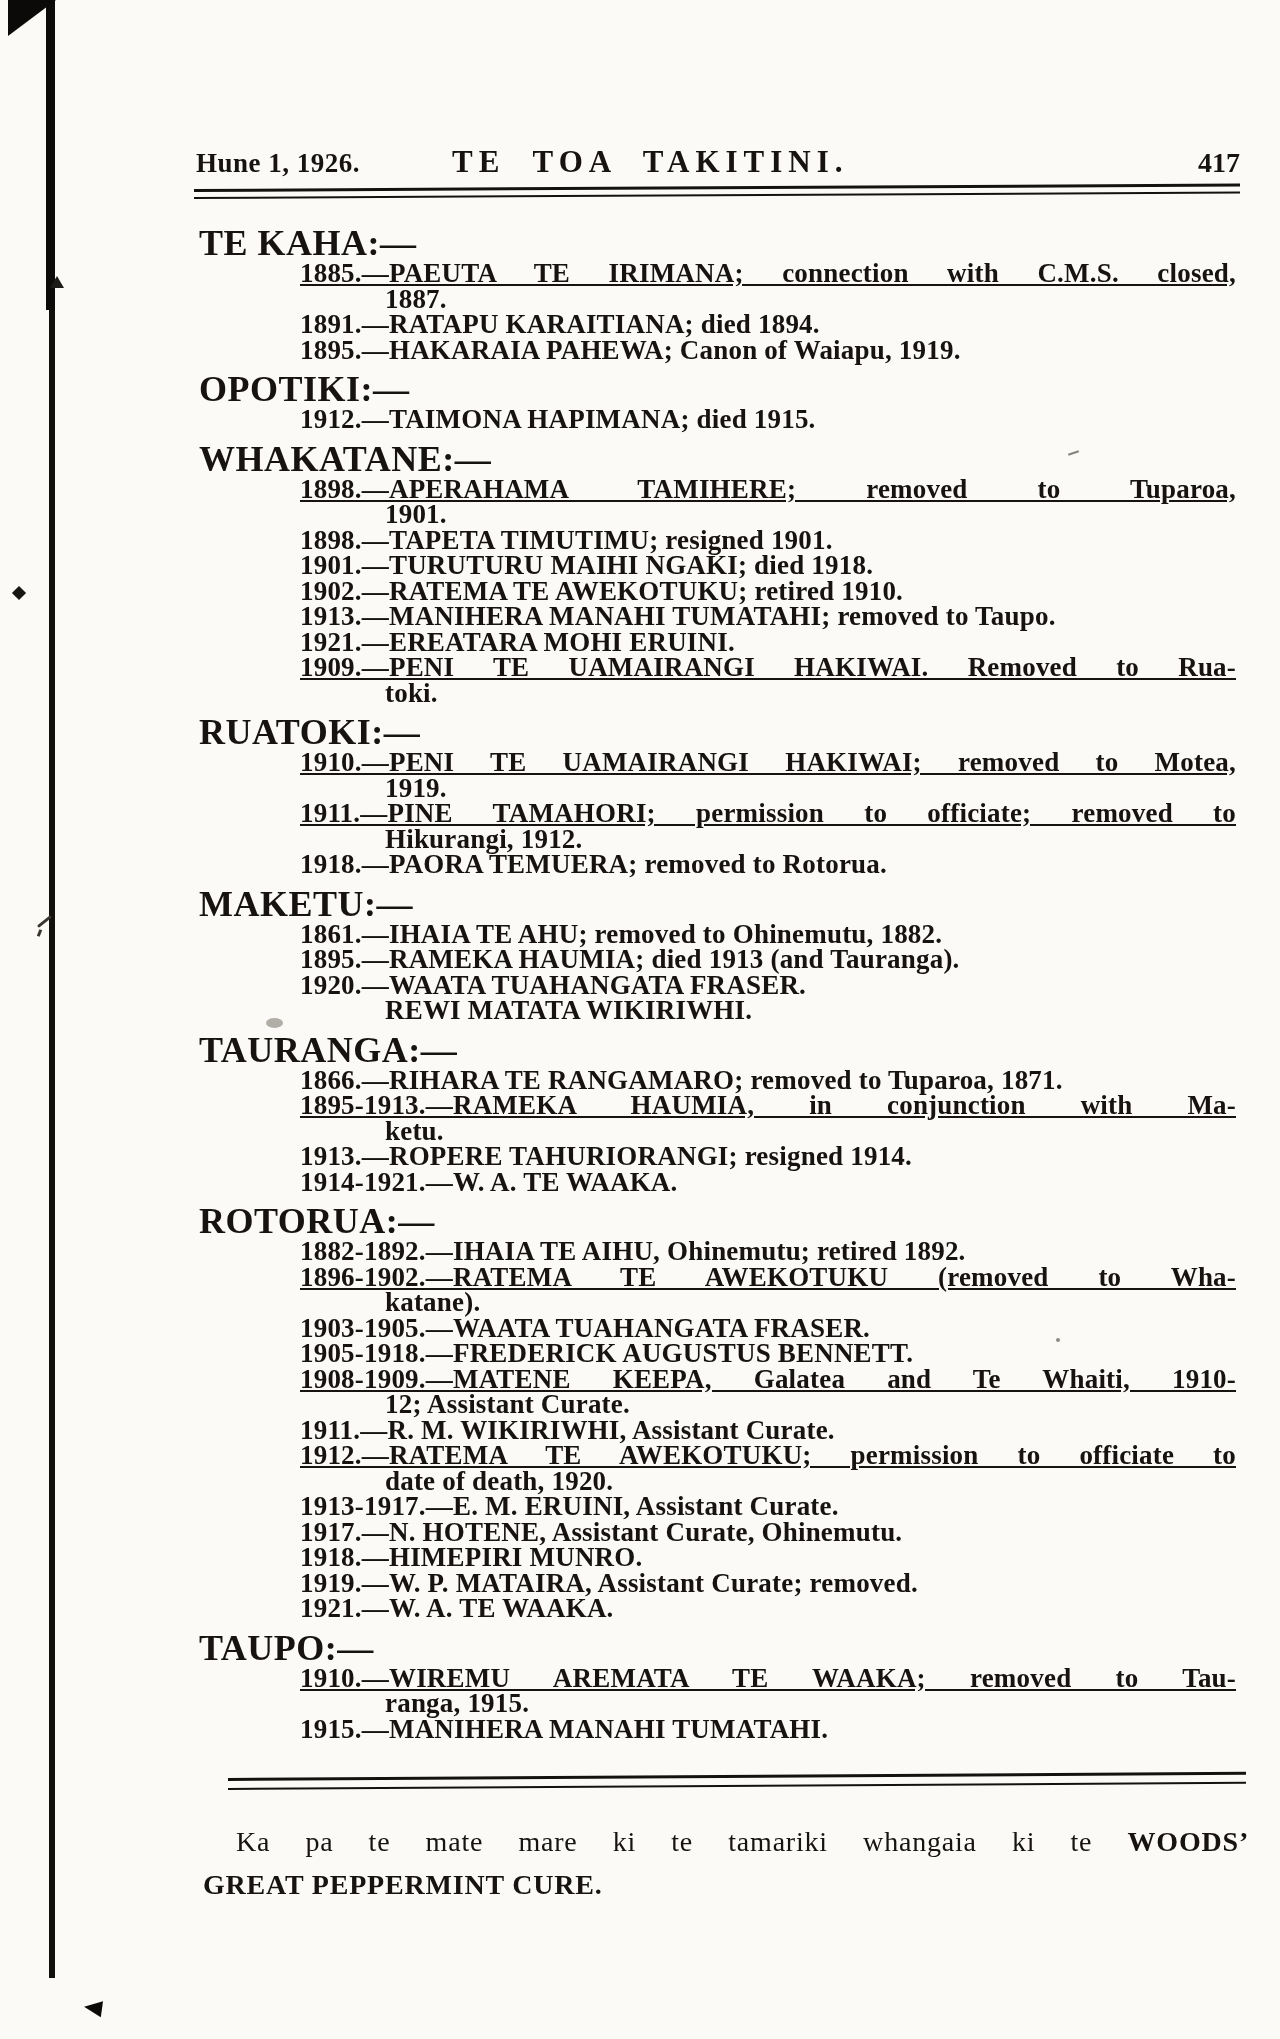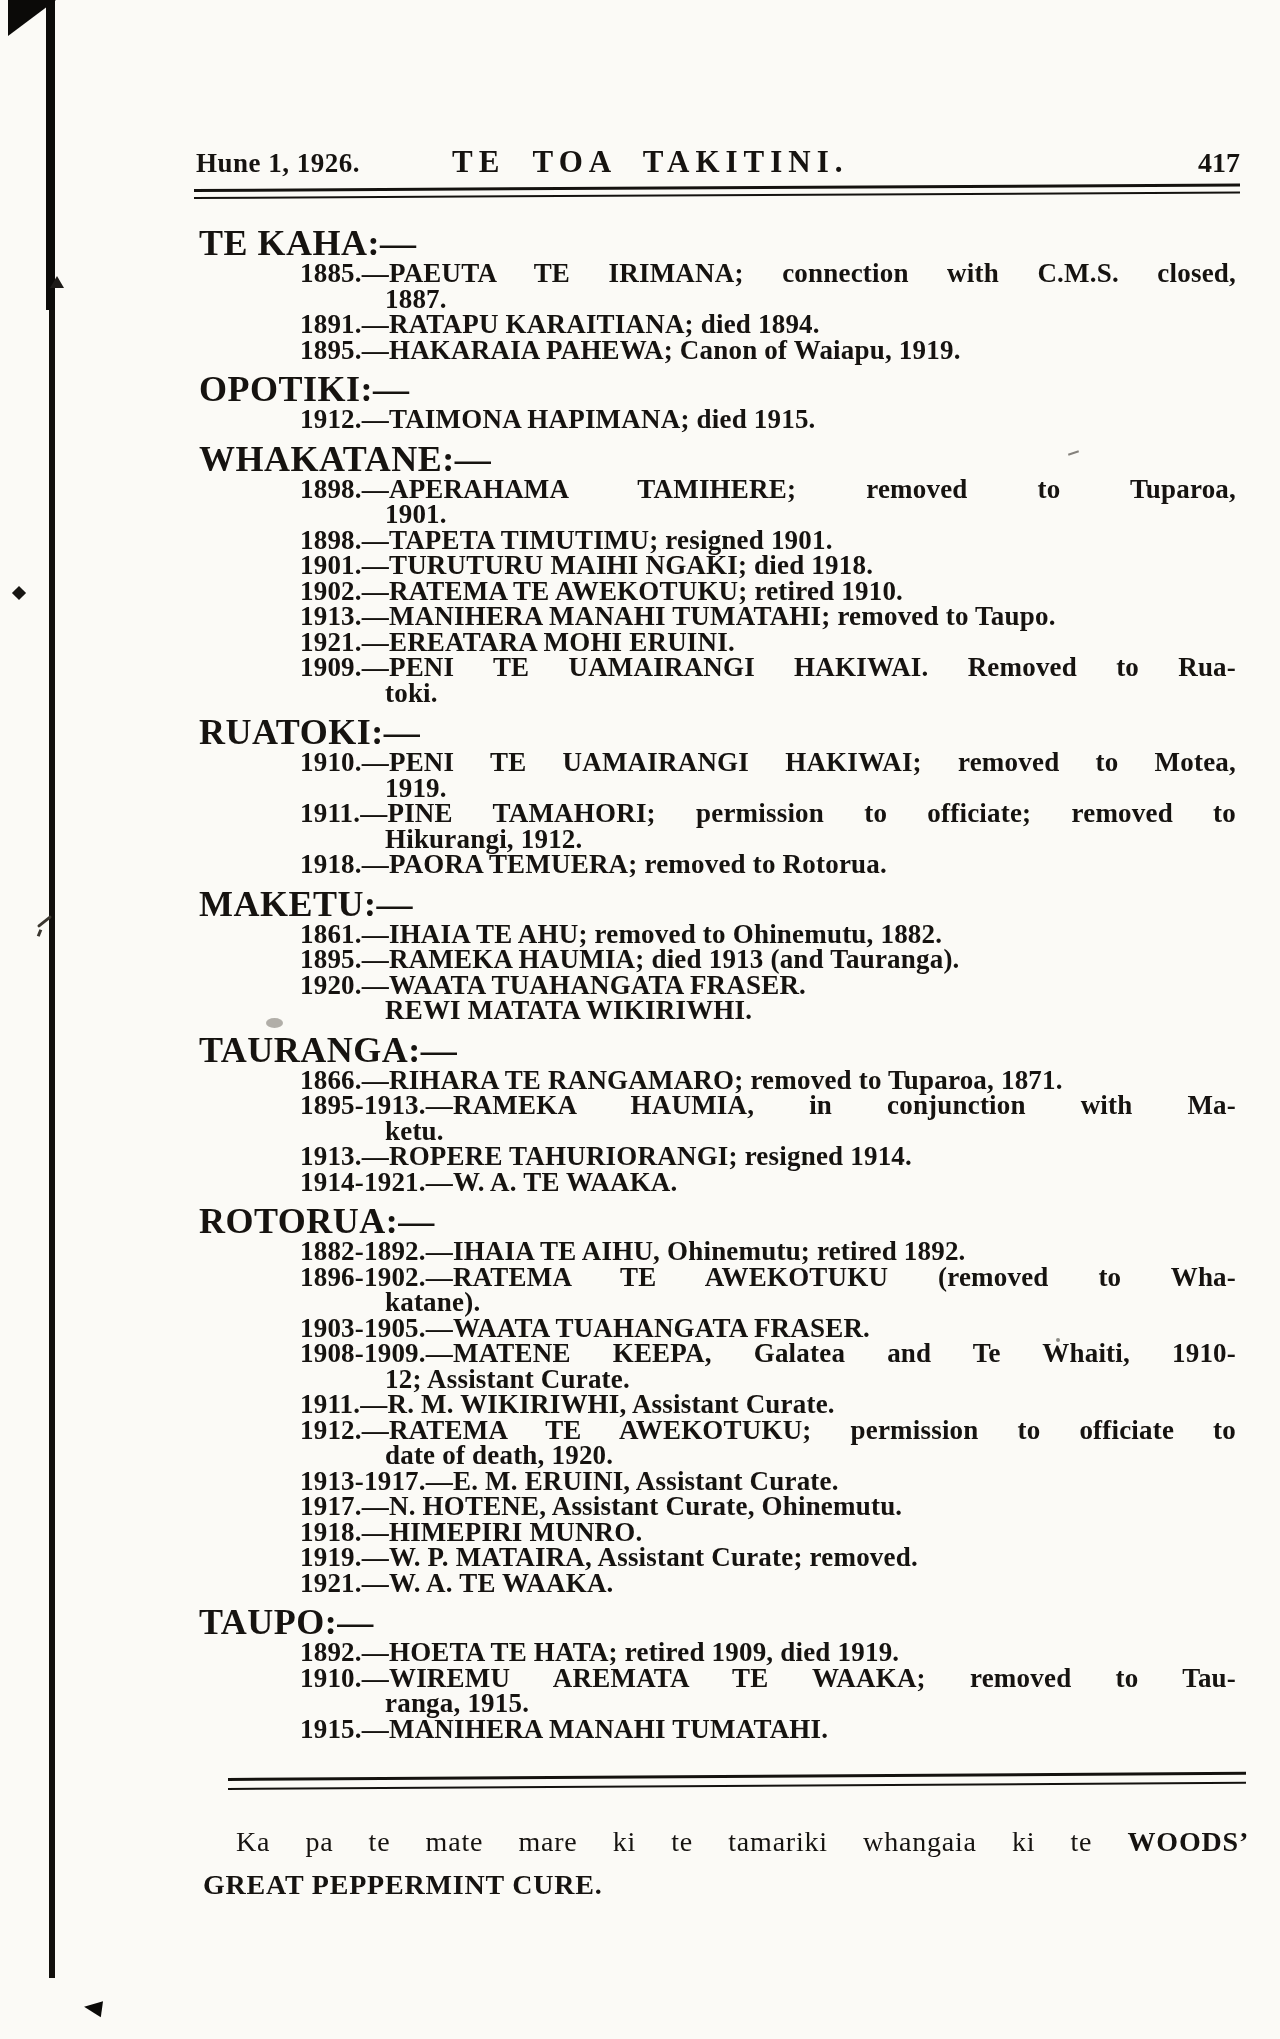--- a/index.html
+++ b/index.html
@@ -64,21 +64,21 @@
   .section:first-child { margin-top:0; }
   .heading {
     font-size:36px; font-weight:bold; letter-spacing:.5px;
     line-height:27px; margin:4px;
   }
   .entry { margin:0; }
   .line  { line-height:25.5px; padding-left:190px; text-align:left; }
   .line.first { padding-left:105px; }
   .entry.cont .line.first { padding-left:190px; }
   .line.fill {
-    text-align:justify; text-align-last:justify; text-justify:inter-word;
+    text-align:justify; text-align-last:justify; text-justify:inter-word;text-decoration:underline;
   }
 
   
   .foot-rule { position:absolute; left:228px; width:1018px; background:#14120f; transform-origin:left center; }
   .fr1 { top:1778px; height:3px; transform:rotate(-0.35deg); }
   .fr2 { top:1788px; height:2px; transform:rotate(-0.35deg); }
   #footer {
     position:absolute; left:203px; top:1820px; width:1046px;
     font-size:28px; letter-spacing:.8px;
   }
@@ -223,20 +223,23 @@
             <div class="line first">1882-1892.—IHAIA TE AIHU, Ohinemutu; retired 1892.</div>
           </div>
           <div class="entry">
             <div class="line first fill">1896-1902.—RATEMA TE AWEKOTUKU (removed to Wha-</div>
             <div class="line">katane).</div>
           </div>
           <div class="entry">
             <div class="line first">1903-1905.—WAATA TUAHANGATA FRASER.</div>
           </div>
           <div class="entry">
+            <div class="line first">1905-1918.—FREDERICK AUGUSTUS BENNETT.</div>
+          </div>
+          <div class="entry">
             <div class="line first fill">1908-1909.—MATENE KEEPA, Galatea and Te Whaiti, 1910-</div>
             <div class="line">12; Assistant Curate.</div>
           </div>
           <div class="entry">
             <div class="line first">1911.—R. M. WIKIRIWHI, Assistant Curate.</div>
           </div>
           <div class="entry">
             <div class="line first fill">1912.—RATEMA TE AWEKOTUKU; permission to officiate to</div>
             <div class="line">date of death, 1920.</div>
           </div>
@@ -253,23 +256,20 @@
             <div class="line first">1919.—W. P. MATAIRA, Assistant Curate; removed.</div>
           </div>
           <div class="entry">
             <div class="line first">1921.—W. A. TE WAAKA.</div>
           </div>
         </div>
     </section>
       <section class="section">
       <h3 class="heading">TAUPO:—</h3>
       <div>
-          <div class="entry">
-            <div class="line first">1892.—HOETA TE HATA; retired 1909, died 1919.</div>
-          </div>
           <div class="entry">
             <div class="line first fill">1910.—WIREMU AREMATA TE WAAKA; removed to Tau-</div>
             <div class="line">ranga, 1915.</div>
           </div>
           <div class="entry">
             <div class="line first">1915.—MANIHERA MANAHI TUMATAHI.</div>
           </div>
         </div>
     </section>
     </div>

